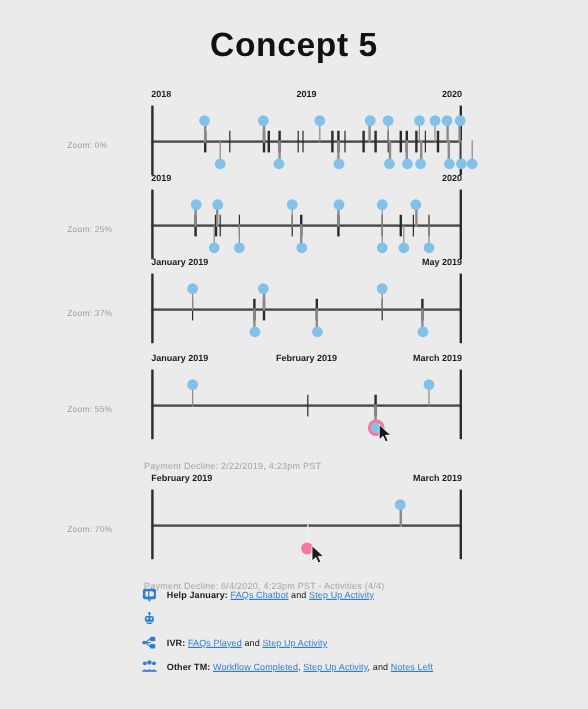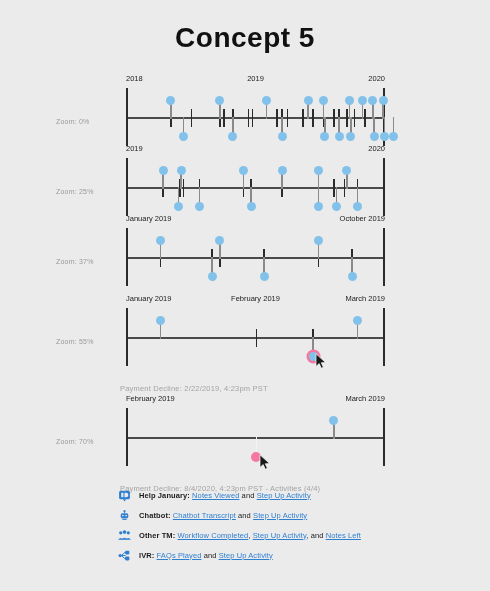--- a/index.html
+++ b/index.html
@@ -45,21 +45,21 @@
     position:absolute;
     top:0;width:2px;height:58px;
     background:#2b2b2b;
   }
   .endcap.left{left:0;}
   .endcap.right{right:0;}
   .end-label{
     position:absolute;
     top:-14px;
     font-size:7.5px;
-    font-weight:normal;
+    font-weight:bold;
     color:#1b1b1b;
     white-space:nowrap;
   }
   .end-label.left{left:0;}
   .end-label.right{right:0;}
   .end-label.mid{left:50%;transform:translateX(-50%);}
 
   .mid-tick{
     position:absolute;
     top:21px;width:1.5px;height:18px;
@@ -301,21 +301,21 @@
         </div>
       </div>
     </div>
     <div class="timeline-block" style="top: 228px;">
       <div class="zoom-label" style="top: 30px;">Zoom: 37%</div>
       <div class="tl">
         <div class="axis"></div>
         <div class="endcap left"></div>
         <div class="endcap right"></div>
         <div class="end-label left">January 2019</div>
-        <div class="end-label right">October 2019</div>
+        <div class="end-label right">May 2019</div>
         <div class="mid-tick" style="left: 13%;"></div>
         <div class="mid-tick" style="left: 33%;"></div>
         <div class="mid-tick" style="left: 36%;"></div>
         <div class="mid-tick" style="left: 53%;"></div>
         <div class="mid-tick" style="left: 74%;"></div>
         <div class="mid-tick" style="left: 87%;"></div>
         <div class="evt up" style="left: 13%;">
           <div class="stem"></div>
           <div class="dot"></div>
         </div>
@@ -396,54 +396,53 @@
 <div class="legend" id="legend">
     <div class="legend-row">
       <span class="legend-icon">
         <svg width="13" height="13" viewBox="0 0 24 24">
           <rect x="2" y="3" width="20" height="16" rx="3" fill="#2f7fd1"></rect>
           <rect x="6" y="7" width="4" height="8" fill="#ebebeb"></rect>
           <path d="M12 7 h3 a4 4 0 0 1 0 8 h-3 z" fill="#ebebeb"></path>
           <path d="M9 19 l3 4 l3 -4 z" fill="#2f7fd1"></path>
         </svg>
       </span>
-      <span class="legend-text"><b>Help January:</b> <span class="lnk">Notes Viewed</span> and <span class="lnk">Step Up Activity</span></span>
+      <span class="legend-text"><b>Help January:</b> <span class="lnk">FAQs Chatbot</span> and <span class="lnk">Step Up Activity</span></span>
     </div>
     <div class="legend-row">
       <span class="legend-icon">
         <svg width="13" height="13" viewBox="0 0 24 24">
           <circle cx="12" cy="4" r="2" fill="#2f7fd1"></circle>
           <rect x="11.3" y="5" width="1.4" height="3" fill="#2f7fd1"></rect>
           <rect x="5" y="8" width="14" height="9" rx="3" fill="#2f7fd1"></rect>
           <circle cx="9" cy="12" r="1.6" fill="#ebebeb"></circle>
           <circle cx="15" cy="12" r="1.6" fill="#ebebeb"></circle>
           <path d="M6 18 q6 5 12 0 z" fill="#2f7fd1"></path>
         </svg>
       </span>
-      <span class="legend-text"><b>Chatbot:</b> <span class="lnk">Chatbot Transcript</span> and <span class="lnk">Step Up Activity</span></span>
+    </div>
+    <div class="legend-row">
+      <span class="legend-icon">
+        <svg width="13" height="13" viewBox="0 0 24 24">
+          <circle cx="4" cy="12" r="3" fill="#2f7fd1"></circle>
+          <line x1="6" y1="12" x2="13" y2="6" stroke="#2f7fd1" stroke-width="1.8"></line>
+          <line x1="6" y1="12" x2="13" y2="18" stroke="#2f7fd1" stroke-width="1.8"></line>
+          <line x1="6" y1="12" x2="14" y2="12" stroke="#2f7fd1" stroke-width="1.8"></line>
+          <rect x="13" y="3" width="8" height="7" rx="2" fill="#2f7fd1"></rect>
+          <rect x="13" y="14" width="8" height="7" rx="2" fill="#2f7fd1"></rect>
+        </svg>
+      </span>
+      <span class="legend-text"><b>IVR:</b> <span class="lnk">FAQs Played</span> and  <span class="lnk">Step Up Activity</span></span>
     </div>
     <div class="legend-row">
       <span class="legend-icon">
         <svg width="13" height="13" viewBox="0 0 24 24">
           <circle cx="5" cy="7" r="3" fill="#2f7fd1"></circle>
           <path d="M0 20 q5 -7 10 0 z" fill="#2f7fd1"></path>
           <circle cx="19" cy="7" r="3" fill="#2f7fd1"></circle>
           <path d="M14 20 q5 -7 10 0 z" fill="#2f7fd1"></path>
           <circle cx="12" cy="5.5" r="3.4" fill="#2f7fd1"></circle>
           <path d="M6 20 q6 -8 12 0 z" fill="#2f7fd1"></path>
         </svg>
       </span>
       <span class="legend-text"><b>Other TM:</b> <span class="lnk">Workflow Completed</span>, <span class="lnk">Step Up Activity</span>, and <span class="lnk">Notes Left</span></span>
     </div>
-    <div class="legend-row">
-      <span class="legend-icon">
-        <svg width="13" height="13" viewBox="0 0 24 24">
-          <circle cx="4" cy="12" r="3" fill="#2f7fd1"></circle>
-          <line x1="6" y1="12" x2="13" y2="6" stroke="#2f7fd1" stroke-width="1.8"></line>
-          <line x1="6" y1="12" x2="13" y2="18" stroke="#2f7fd1" stroke-width="1.8"></line>
-          <line x1="6" y1="12" x2="14" y2="12" stroke="#2f7fd1" stroke-width="1.8"></line>
-          <rect x="13" y="3" width="8" height="7" rx="2" fill="#2f7fd1"></rect>
-          <rect x="13" y="14" width="8" height="7" rx="2" fill="#2f7fd1"></rect>
-        </svg>
-      </span>
-      <span class="legend-text"><b>IVR:</b> <span class="lnk">FAQs Played</span> and  <span class="lnk">Step Up Activity</span></span>
-    </div>
   </div>
 
 </body></html>

